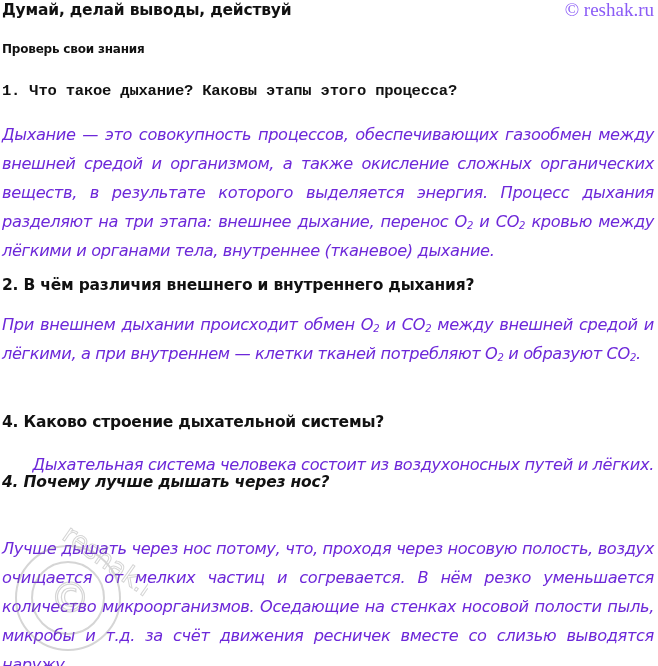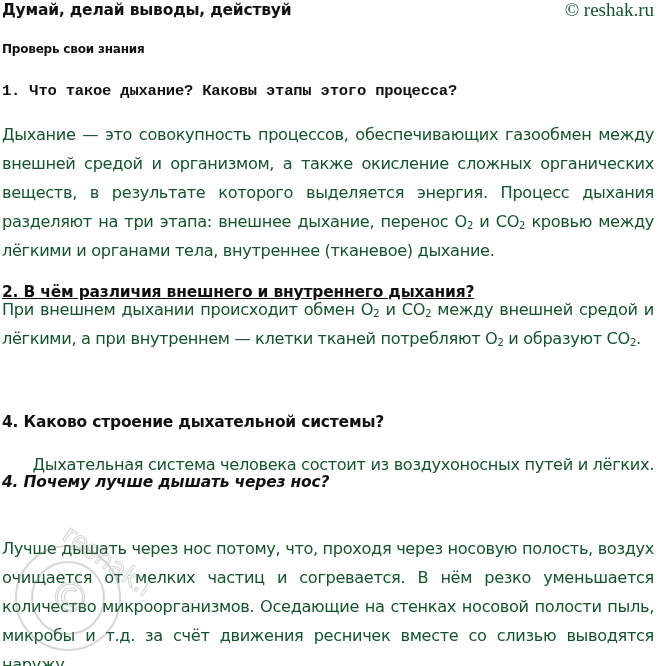--- a/index.html
+++ b/index.html
@@ -7,56 +7,56 @@
     width: 658px; height: 666px; position: relative; overflow: hidden;
     font-family: "DejaVu Sans", sans-serif; color: #111111;
   }
   .header-row { position: absolute; top: 0; left: 0; width: 658px; height: 30px; }
   .page-heading {
     position: absolute; left: 2px; top: 0px;
     font-weight: bold; font-size: 15.5px; letter-spacing: -0.2px; line-height: 20px;
   }
   .copyright {
     position: absolute; right: 4px; top: 0px;
-    font-family: "Liberation Serif", serif; font-size: 19px; line-height: 20px; color: #14532d;
+    font-family: "Liberation Serif", serif; font-size: 19px; line-height: 20px; color: #8b5cf6;
   }
   .section-heading {
     position: absolute; left: 2px; top: 39px;
     font-weight: bold; font-size: 12px; letter-spacing: -0.2px; line-height: 20px;
   }
   .question {
     position: absolute; left: 2px;
     font-weight: bold; font-size: 15.5px; letter-spacing: -0.2px; line-height: 20px;
   }
   .answer {
     position: absolute; left: 2px; width: 652px;
     font-size: 16.2px; line-height: 29px; text-align: justify;
-    letter-spacing: -0.35px; color: #14532d;
+    letter-spacing: -0.35px; color: #6d28d9; font-style: italic;
   }
   sub { font-size: 10px; vertical-align: -2px; line-height: 0; }
   .watermark {
     position: absolute; left: 8px; top: 520px; width: 140px; height: 140px;
     opacity: 0.35; pointer-events: none;
   }
 </style>
 </head>
 <body>
 
 <div class="header-row">
   <div class="page-heading">Думай, делай выводы, действуй</div>
   <div class="copyright">© reshak.ru</div>
 </div>
 
 <div class="section-heading">Проверь свои знания</div>
 
 <div class="question" style="top:81px;font-family:Liberation Mono, monospace;">1. Что такое дыхание? Каковы этапы этого процесса?</div>
 <div class="answer" style="top:120px;"><span>Дыхание — это совокупность процессов, обеспечивающих газообмен между внешней средой и организмом, а также окисление сложных органических веществ, в результате которого выделяется энергия. Процесс дыхания разделяют на три этапа: внешнее дыхание, перенос O</span><sub>2</sub><span> и CO</span><sub>2</sub><span> кровью между лёгкими и органами тела, внутреннее (тканевое) дыхание.</span></div>
 
-<div class="question" style="top:282px;text-decoration:underline;">2. В чём различия внешнего и внутреннего дыхания?</div>
-<div class="answer" style="top:295px;"><span>При внешнем дыхании происходит обмен O</span><sub>2</sub><span> и CO</span><sub>2</sub><span> между внешней средой и лёгкими, а при внутреннем — клетки тканей потребляют O</span><sub>2</sub><span> и образуют CO</span><sub>2</sub><span>.</span></div>
+<div class="question" style="top:275px;">2. В чём различия внешнего и внутреннего дыхания?</div>
+<div class="answer" style="top:310px;"><span>При внешнем дыхании происходит обмен O</span><sub>2</sub><span> и CO</span><sub>2</sub><span> между внешней средой и лёгкими, а при внутреннем — клетки тканей потребляют O</span><sub>2</sub><span> и образуют CO</span><sub>2</sub><span>.</span></div>
 
 <div class="question" style="top:412px;">4. Каково строение дыхательной системы?</div>
 <div class="answer" style="top:450px; text-align:right;">Дыхательная система человека состоит из воздухоносных путей и лёгких.</div>
 
 <div class="question" style="top:472px;font-style:italic;">4. Почему лучше дышать через нос?</div>
 <div class="answer" style="top:534px;">Лучше дышать через нос потому, что, проходя через носовую полость, воздух очищается от мелких частиц и согревается. В нём резко уменьшается количество микроорганизмов. Оседающие на стенках носовой полости пыль, микробы и т.д. за счёт движения ресничек вместе со слизью выводятся наружу.</div>
 
 <svg class="watermark" viewBox="0 0 140 140">
   <circle cx="60" cy="78" r="52" fill="none" stroke="#888" stroke-width="2"></circle>
   <circle cx="60" cy="78" r="36" fill="none" stroke="#888" stroke-width="2"></circle>

